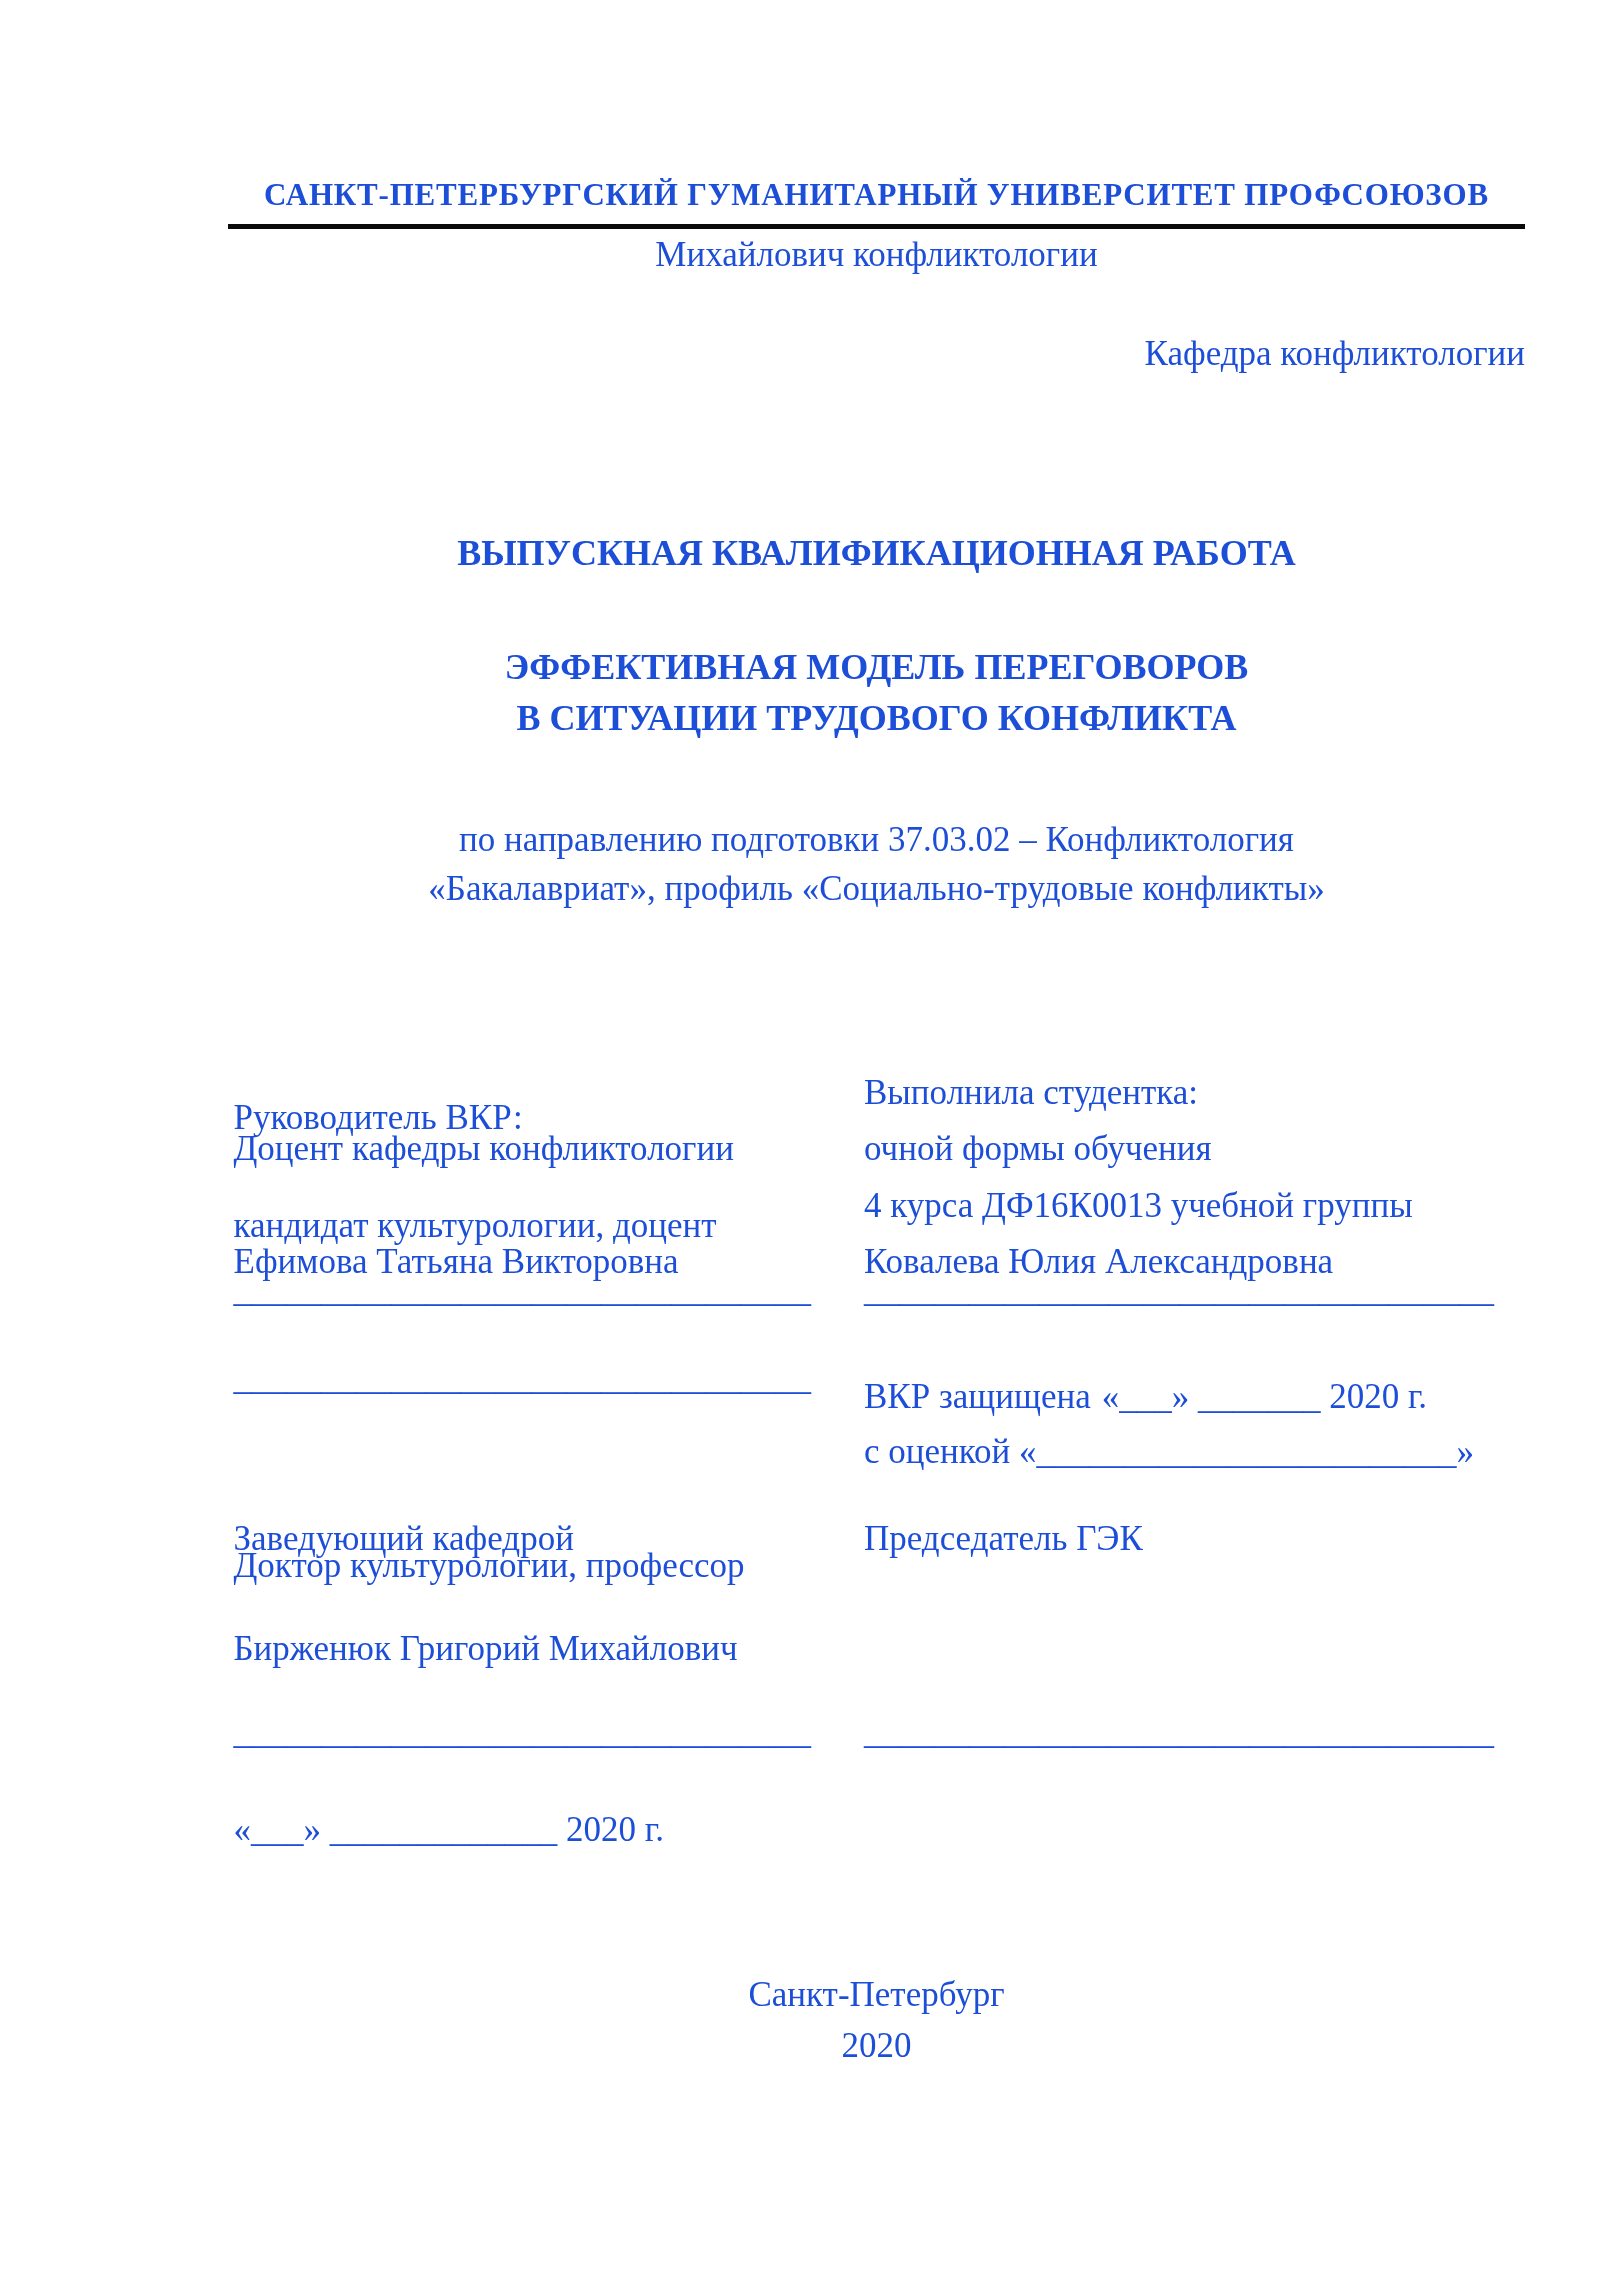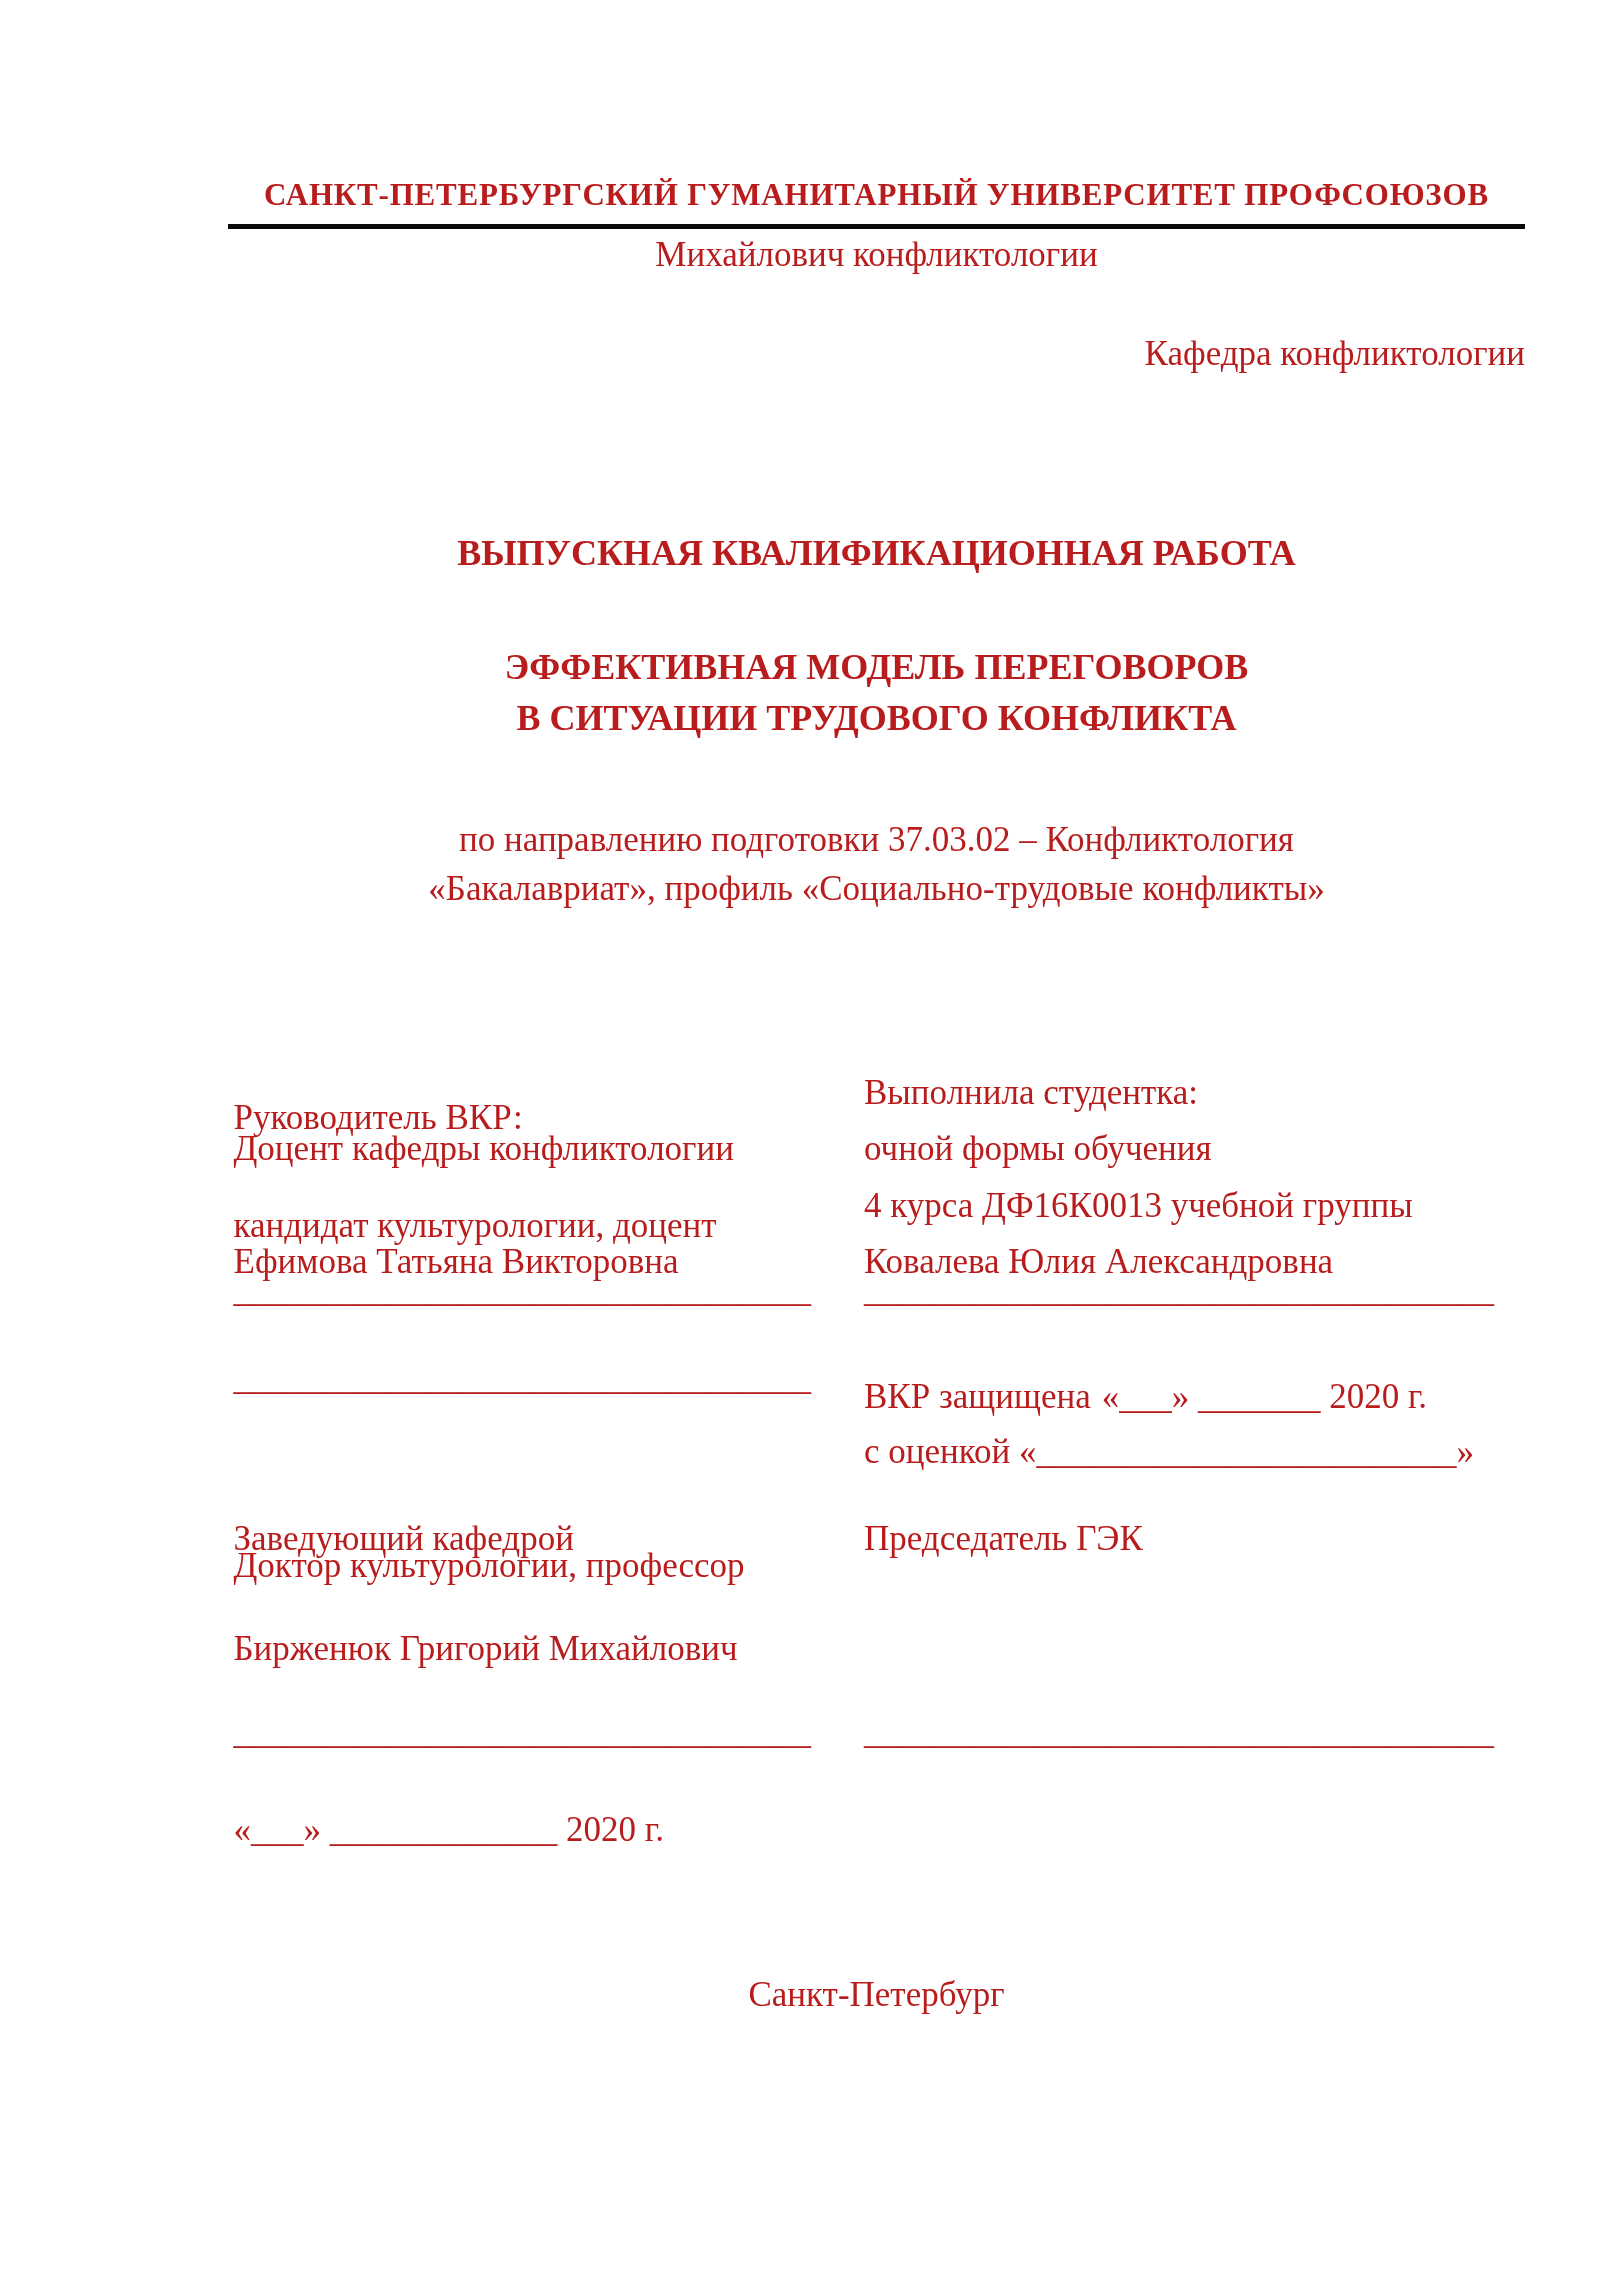--- a/index.html
+++ b/index.html
@@ -5,21 +5,21 @@
   html, body {
     margin: 0;
     padding: 0;
     background: #ffffff;
   }
   .page {
     position: relative;
     width: 1623px;
     height: 2295px;
     background: #ffffff;
-    color: #b91c1c;
+    color: #1d4ed8;
     font-family: "Liberation Serif", "DejaVu Serif", serif;
     overflow: hidden;
   }
   .content {
     position: absolute;
     left: 228px;
     top: 0;
     width: 1297px;
     height: 100%;
   }
@@ -110,16 +110,17 @@
 
     <div class="line col-left" style="top:1631px;">Бирженюк Григорий Михайлович</div>
 
     <div class="line col-left sig" style="top:1714px;">_________________________________</div>
     <div class="line col-right sig" style="top:1714px;">____________________________________</div>
 
     <div class="line col-left" style="top:1812px;">«___» _____________ 2020 г.</div>
 
     <div class="line center" style="top:1977px;">Санкт-Петербург</div>
 
+    <div class="line center" style="top:2028px;">2020</div>
 
   </div>
 </div>
 
 
 </body></html>

